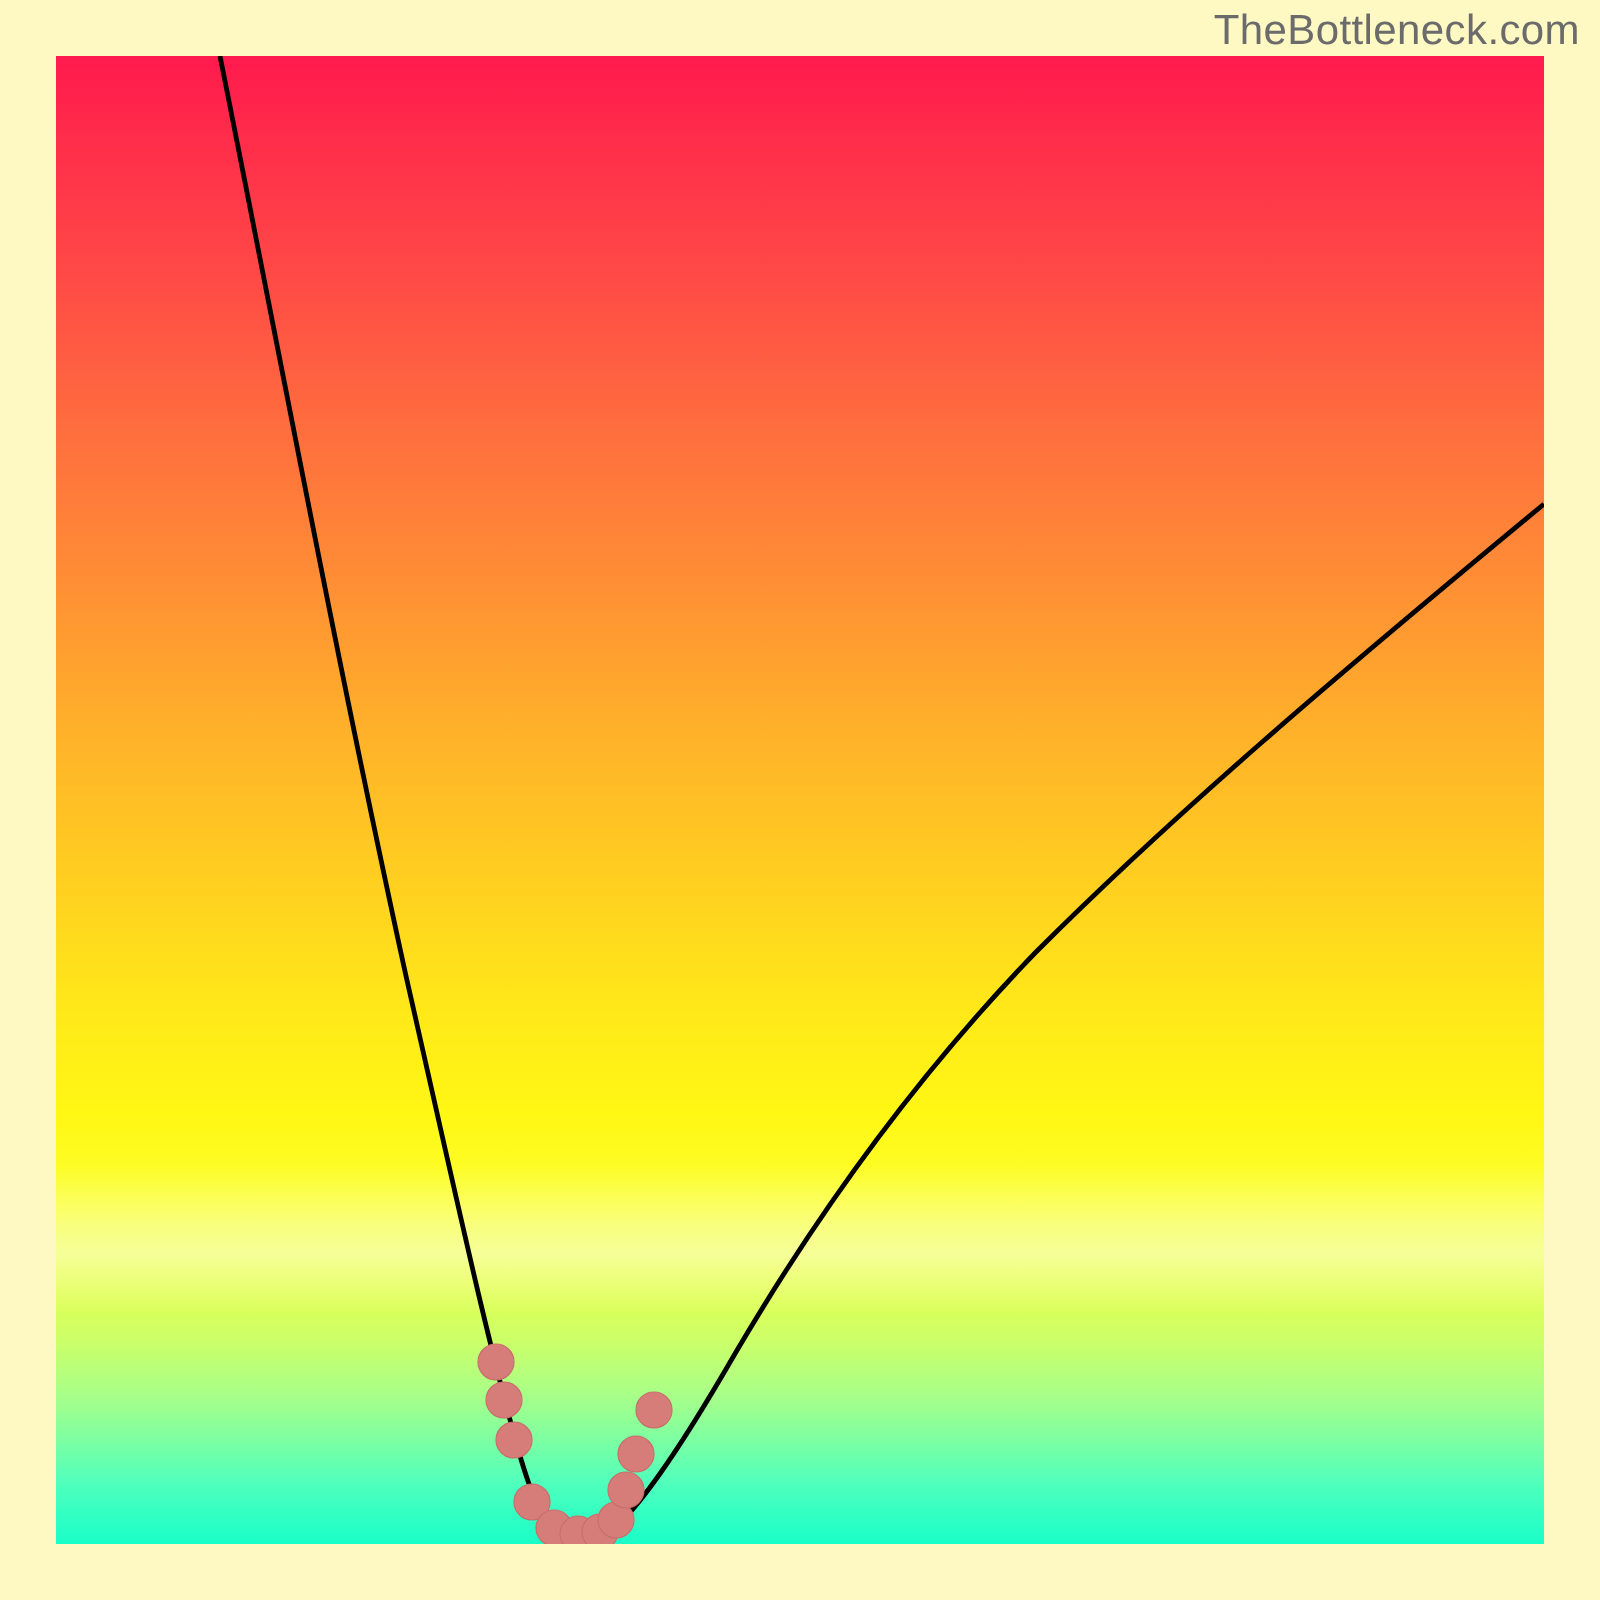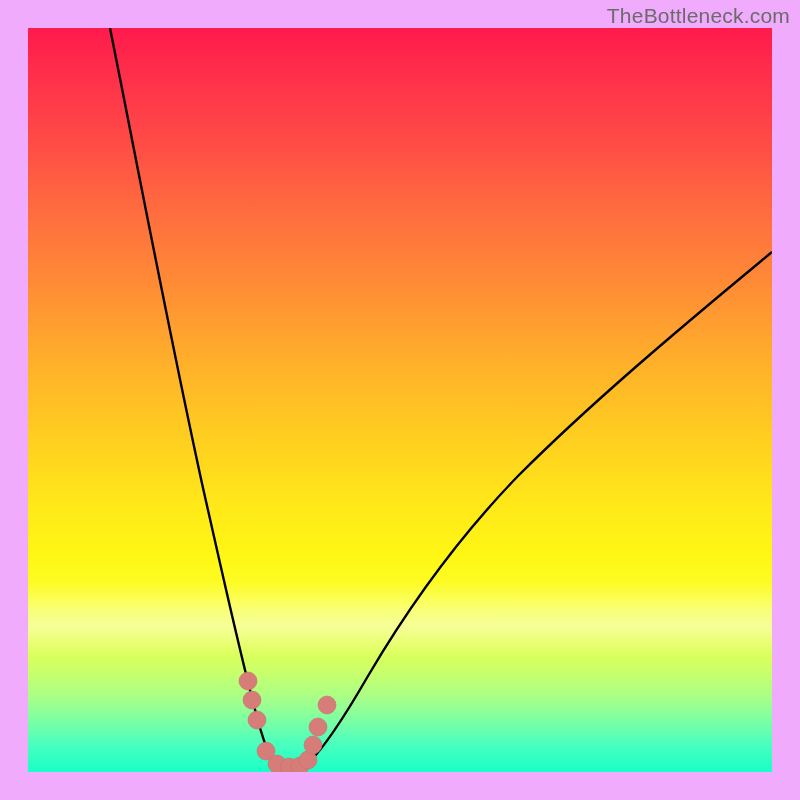--- a/index.html
+++ b/index.html
@@ -8,21 +8,21 @@
     width: 800px;
     height: 800px;
     background: #000;
     overflow: hidden;
     font-family: Arial, Helvetica, sans-serif;
   }
   .frame {
     position: absolute;
     left: 0; top: 0;
     width: 800px; height: 800px;
-    background: #f0abfc;
+    background: #fef9c3;
   }
   .plot {
     position: absolute;
     left: 28px;
     top: 28px;
     width: 744px;
     height: 744px;
     overflow: hidden;
   }
   .gradient {

